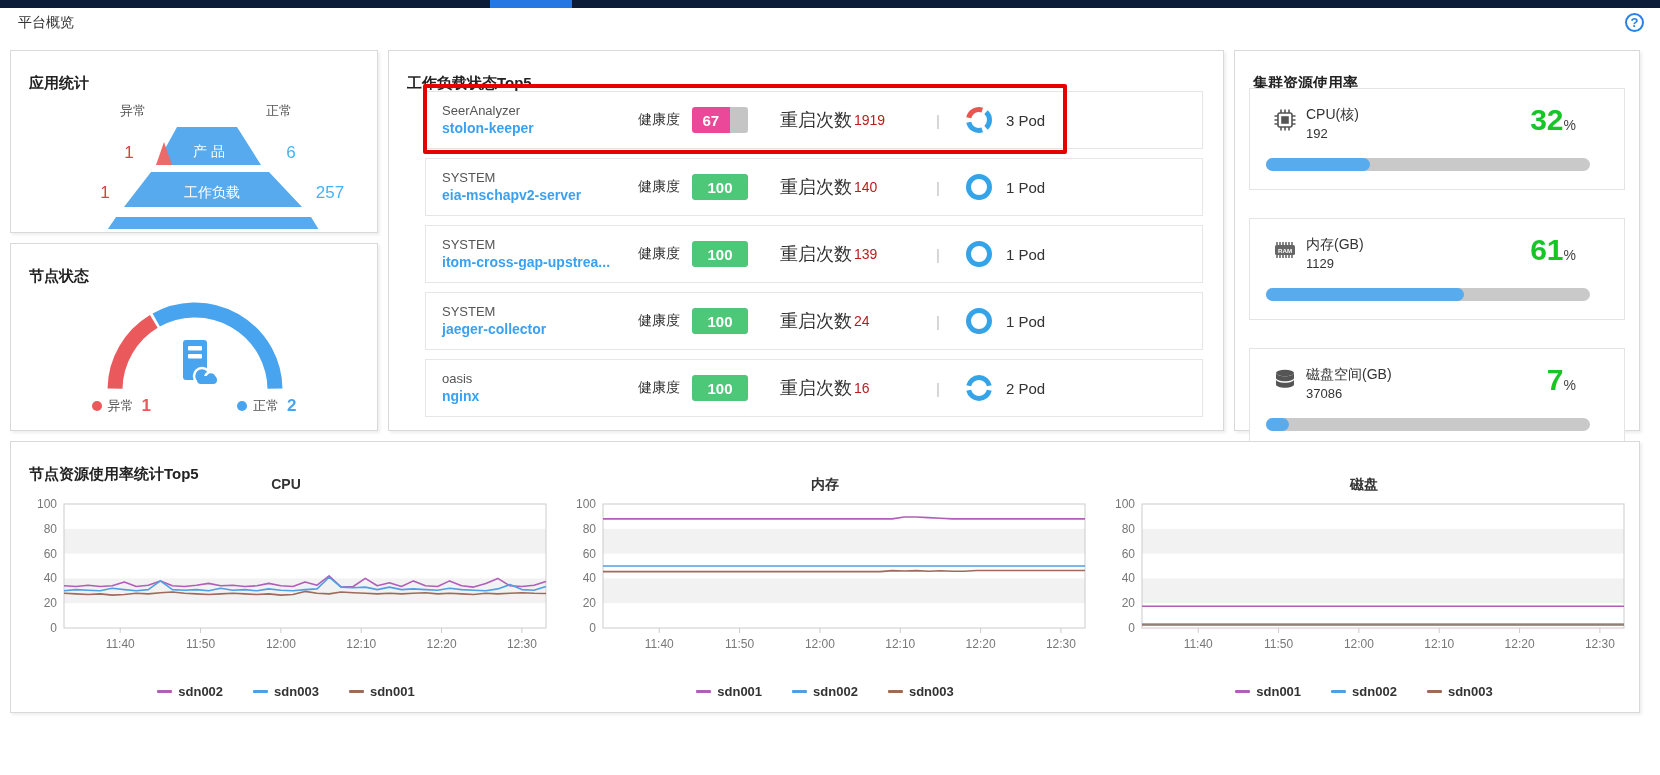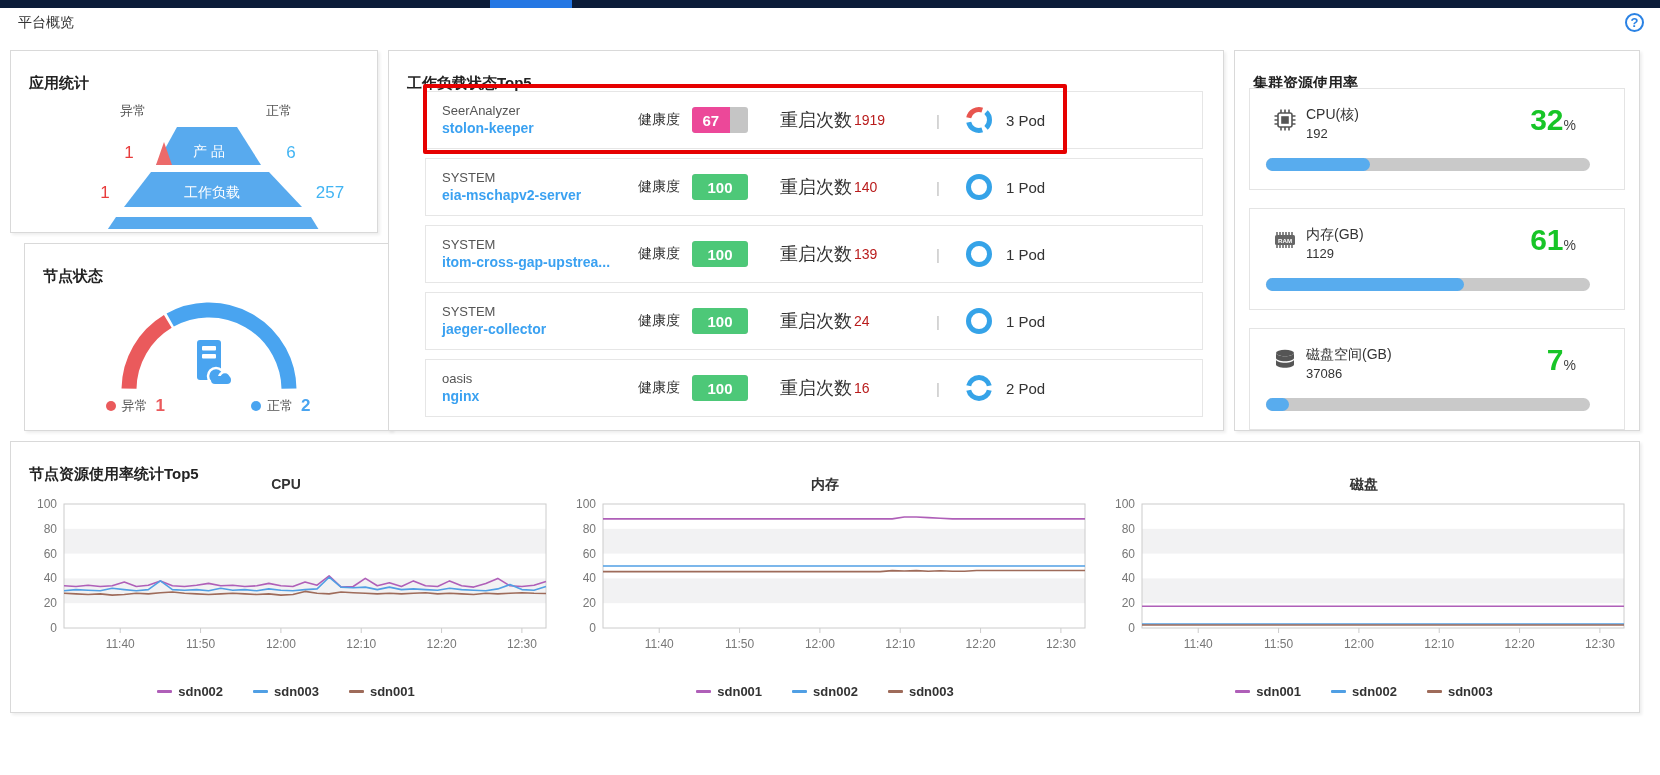--- a/index.html
+++ b/index.html
@@ -15,21 +15,21 @@
   .page-title { position:absolute; left:18px; top:14px; font-size:14px; color:#333; }
   .help-icon { position:absolute; right:16px; top:13px; width:19px; height:19px; border-radius:50%;
     border:2px solid #2a82e4; color:#2a82e4; font-size:13px; font-weight:bold; line-height:15px;
     text-align:center; cursor:pointer; }
 
   
   .panel { position:absolute; background:#fff; border:1px solid #d9d9d9;
     box-shadow:2px 2px 3px rgba(0,0,0,0.07); }
   .panel-title { position:absolute; left:18px; top:11px; font-size:15px; font-weight:bold; color:#222;margin-top:12px; }
   #panel-app    { left:10px;  top:50px;  width:368px;  height:183px; }
-  #panel-node   { left:24px;  top:243px; width:368px;  height:188px; }
+  #panel-node   { left:10px;  top:243px; width:368px;  height:188px; }
   #panel-work   { left:388px; top:50px;  width:836px;  height:381px; }
   #panel-usage  { left:1234px;top:50px;  width:406px;  height:381px; }
   #panel-charts { left:10px;  top:441px; width:1630px; height:272px; }
 
   
   .rows { position:absolute; left:36px; top:40px; right:20px; }
   .wrow { position:relative; height:58px; border:1px solid #e6e6e6; background:#fff;
     margin-bottom:9px; display:flex; align-items:center; }
   .w-name { width:212px; padding-left:16px; line-height:1.35; }
   .w-ns { font-size:13px; color:#555; }
@@ -43,21 +43,21 @@
   .w-rvalue { width:66px; font-size:14px; color:#b91c1c; }
   .w-sep { width:36px; text-align:center; color:#c0c0c0; font-size:15px; }
   .w-donut { width:30px; height:30px; margin-left:8px; }
   .w-pods { margin-left:12px; font-size:15px; color:#333; }
   .red-annotation { position:absolute; left:34px; top:33px; width:644px; height:70px;
     border:4px solid #e60000; border-radius:2px; pointer-events:none; z-index:6; }
 
   
   .cards { position:absolute; left:14px; right:14px; top:37px; }
   .ucard { position:relative; height:102px; border:1px solid #e4e4e4; background:#fff;
-    margin-bottom:18px; padding:16px 22px 0 22px; }
+    margin-bottom:28px; padding:16px 22px 0 22px; }
   .u-head { display:flex; align-items:flex-start; }
   .u-icon { width:26px; height:26px; margin-right:8px; margin-top:2px; }
   .u-labels { line-height:1.4; }
   .u-label { font-size:14px; color:#333; }
   .u-total { font-size:13px; color:#333; }
   .u-pct { position:absolute; right:48px; top:14px; font-size:30px; font-weight:bold; }
   .u-pct-sign { font-size:14px; color:#444; font-weight:normal; }
   .u-bar { position:absolute; left:16px; right:34px; bottom:18px; height:13px; border-radius:7px; }
   .u-bar-fill { height:100%; border-radius:7px; }
 

